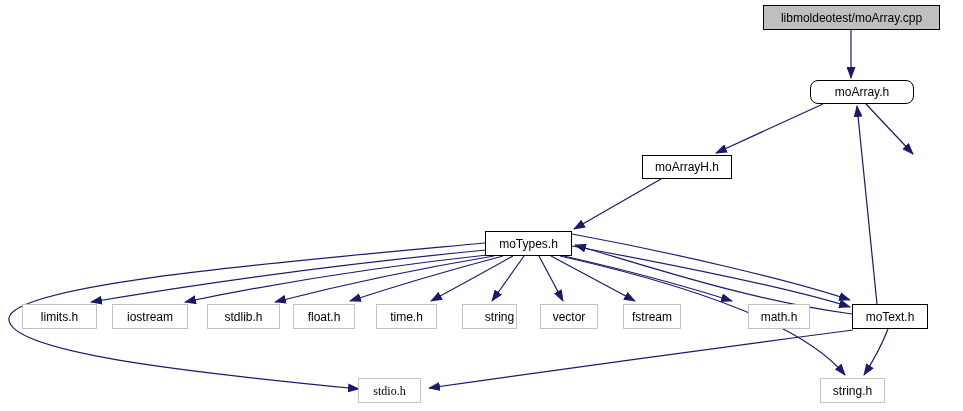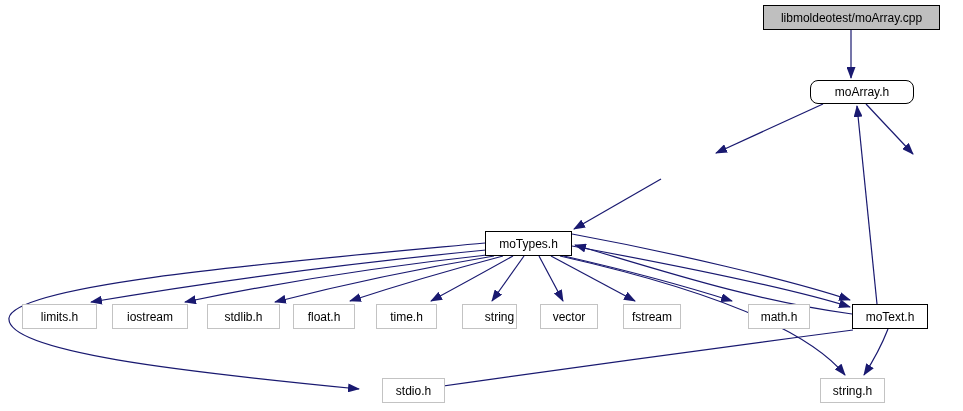--- a/index.html
+++ b/index.html
@@ -63,26 +63,27 @@
         <path d="M572,246 C680,266 790,288 850,307" class="edge" marker-end="url(#arrow)"></path>
         <path d="M852,314 C750,300 660,270 575,245" class="edge" marker-end="url(#arrow)"></path>
         <path d="M560,256 Q790,308 845,375" class="edge" marker-end="url(#arrow)"></path>
         <path d="M888,329 Q879,352 864,375" class="edge" marker-end="url(#arrow)"></path>
         <path d="M485,243 C280,262 14,284 9,318 C5,352 185,372 359,389" class="edge" marker-end="url(#arrow)"></path>
         <path d="M853,330 Q640,358 429,388" class="edge" marker-end="url(#arrow)"></path>
       </g>
   </svg>
 <div class="node root" style="left: 763px; top: 5px; width: 177px; height: 25px;">libmoldeotest/moArray.cpp</div>
     <div class="node doc" style="left: 810px; top: 80px; width: 104px; height: 24px; border-radius: 8px;">moArray.h</div>
+    <div class="node doc" style="left: 642px; top: 155px; width: 90px; height: 24px;">moArrayH.h</div>
     <div class="node doc" style="left: 485px; top: 231px; width: 87px; height: 25px;">moTypes.h</div>
     <div class="node ext" style="left: 22px; top: 304px; width: 75px; height: 25px; text-align: center;">limits.h</div>
     <div class="node ext" style="left: 112px; top: 304px; width: 76px; height: 25px;">iostream</div>
     <div class="node ext" style="left: 207px; top: 304px; width: 73px; height: 25px;">stdlib.h</div>
     <div class="node ext" style="left: 293px; top: 304px; width: 62px; height: 25px;">float.h</div>
     <div class="node ext" style="left: 376px; top: 304px; width: 61px; height: 25px;">time.h</div>
     <div class="node ext" style="left: 462px; top: 304px; width: 55px; height: 25px; padding-left: 20px;">string</div>
     <div class="node ext" style="left: 540px; top: 304px; width: 58px; height: 25px;">vector</div>
     <div class="node ext" style="left: 623px; top: 304px; width: 58px; height: 25px;">fstream</div>
     <div class="node ext" style="left: 716px; top: 304px; width: 62px; height: 25px; margin-left: 32px;">math.h</div>
     <div class="node doc" style="left: 852px; top: 304px; width: 76px; height: 25px;">moText.h</div>
-    <div class="node ext" style="left: 382px; top: 378px; width: 63px; height: 25px;">stdio.h</div>
+    <div class="node ext" style="left: 358px; top: 378px; width: 63px; height: 25px; font-family: Liberation Serif, serif;">stdio.h</div>
     <div class="node ext" style="left: 820px; top: 378px; width: 65px; height: 25px;">string.h</div>
   </div>
 
 </body></html>

